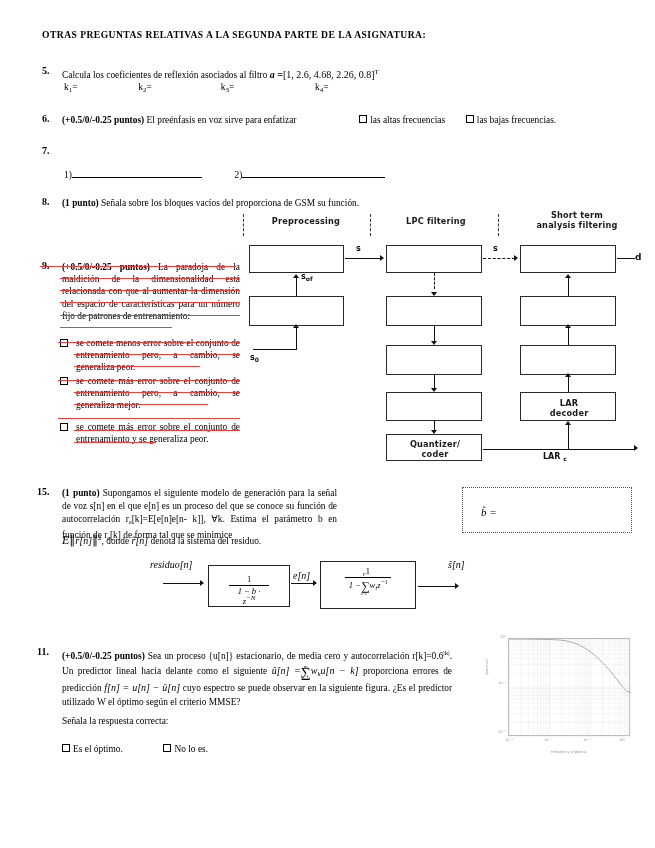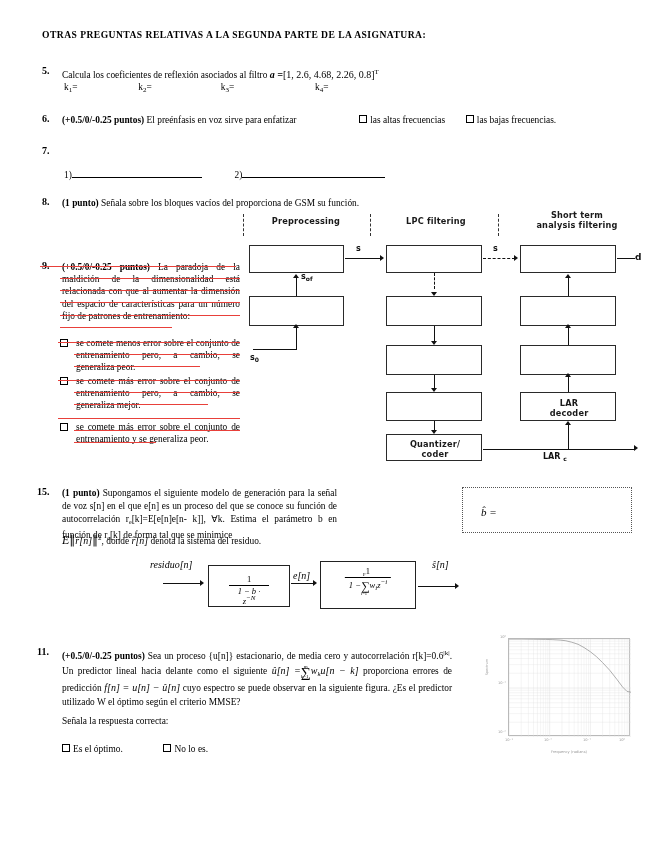--- a/index.html
+++ b/index.html
@@ -265,21 +265,21 @@
 
     <div class="fbox" style="left:170px;top:5px;width:96px;height:48px;">
       <div class="frac" style="position:absolute;left:50%;top:5px;transform:translateX(-50%);">
         <span class="num">1</span>
         <span class="den" style="white-space:nowrap;">
           <span>1 −</span><span style="display:inline-block;position:relative;font-size:12px;vertical-align:-2px;"><span style="position:absolute;left:2px;top:-7px;font-size:4.6px;font-style:normal;">P</span><span>∑</span><span style="position:absolute;left:0px;bottom:-5px;font-size:4.6px;font-style:normal;">i=1</span></span><span>w</span><span class="sub">i</span><span>z</span><span class="sup">−i</span>
         </span>
       </div>
     </div>
 
-    <div class="mlabel" style="left:282px;top:3px;">ŝ[n]</div>
+    <div class="mlabel" style="left:298px;top:3px;">ŝ[n]</div>
     <div class="harr" style="left:268px;top:30px;width:38px;"></div>
     <div class="tipR" style="left:305px;top:27px;"></div>
   </div>
 
   <div class="qnum" style="left:37px;top:646px;">11.</div>
   <div class="qbody" style="left:62px;top:647px;width:390px;line-height:13.5px;text-align:justify;">
     <span class="b">(+0.5/0/-0.25 puntos)</span>
     <span>Sea un proceso {u[n]} estacionario, de media cero y autocorrelación</span>
     <span>r[k]=0.6</span><span class="sup">|k|</span><span>. Un predictor lineal hacia delante como el siguiente</span>
     <span class="i" style="font-size:10px;"><span>û[n] =</span><span style="display:inline-block;position:relative;font-size:14px;font-style:normal;vertical-align:-3px;"><span style="position:absolute;left:3px;top:-6px;font-size:5px;">m</span><span>∑</span><span style="position:absolute;left:0px;bottom:-4px;font-size:5px;">k=1</span></span><span>w</span><span class="sub">k</span><span>u[n − k]</span></span>

